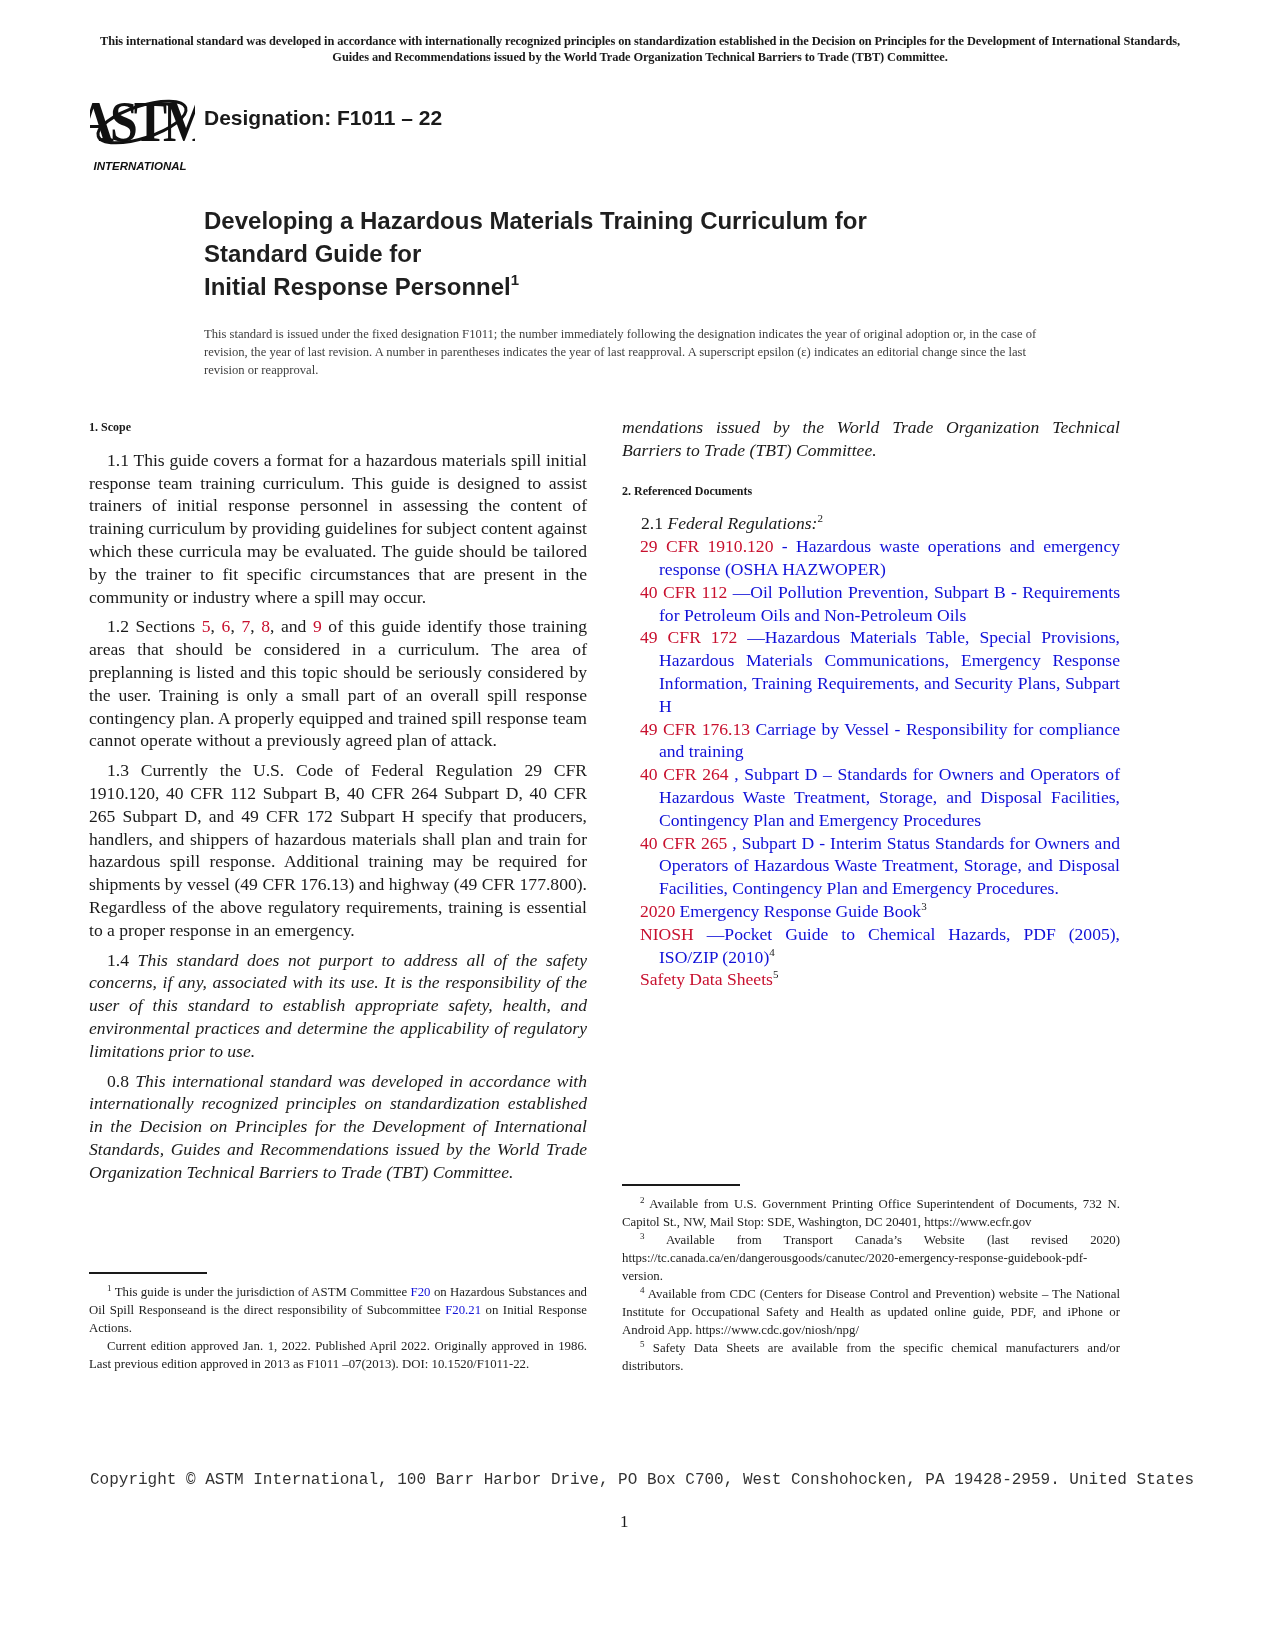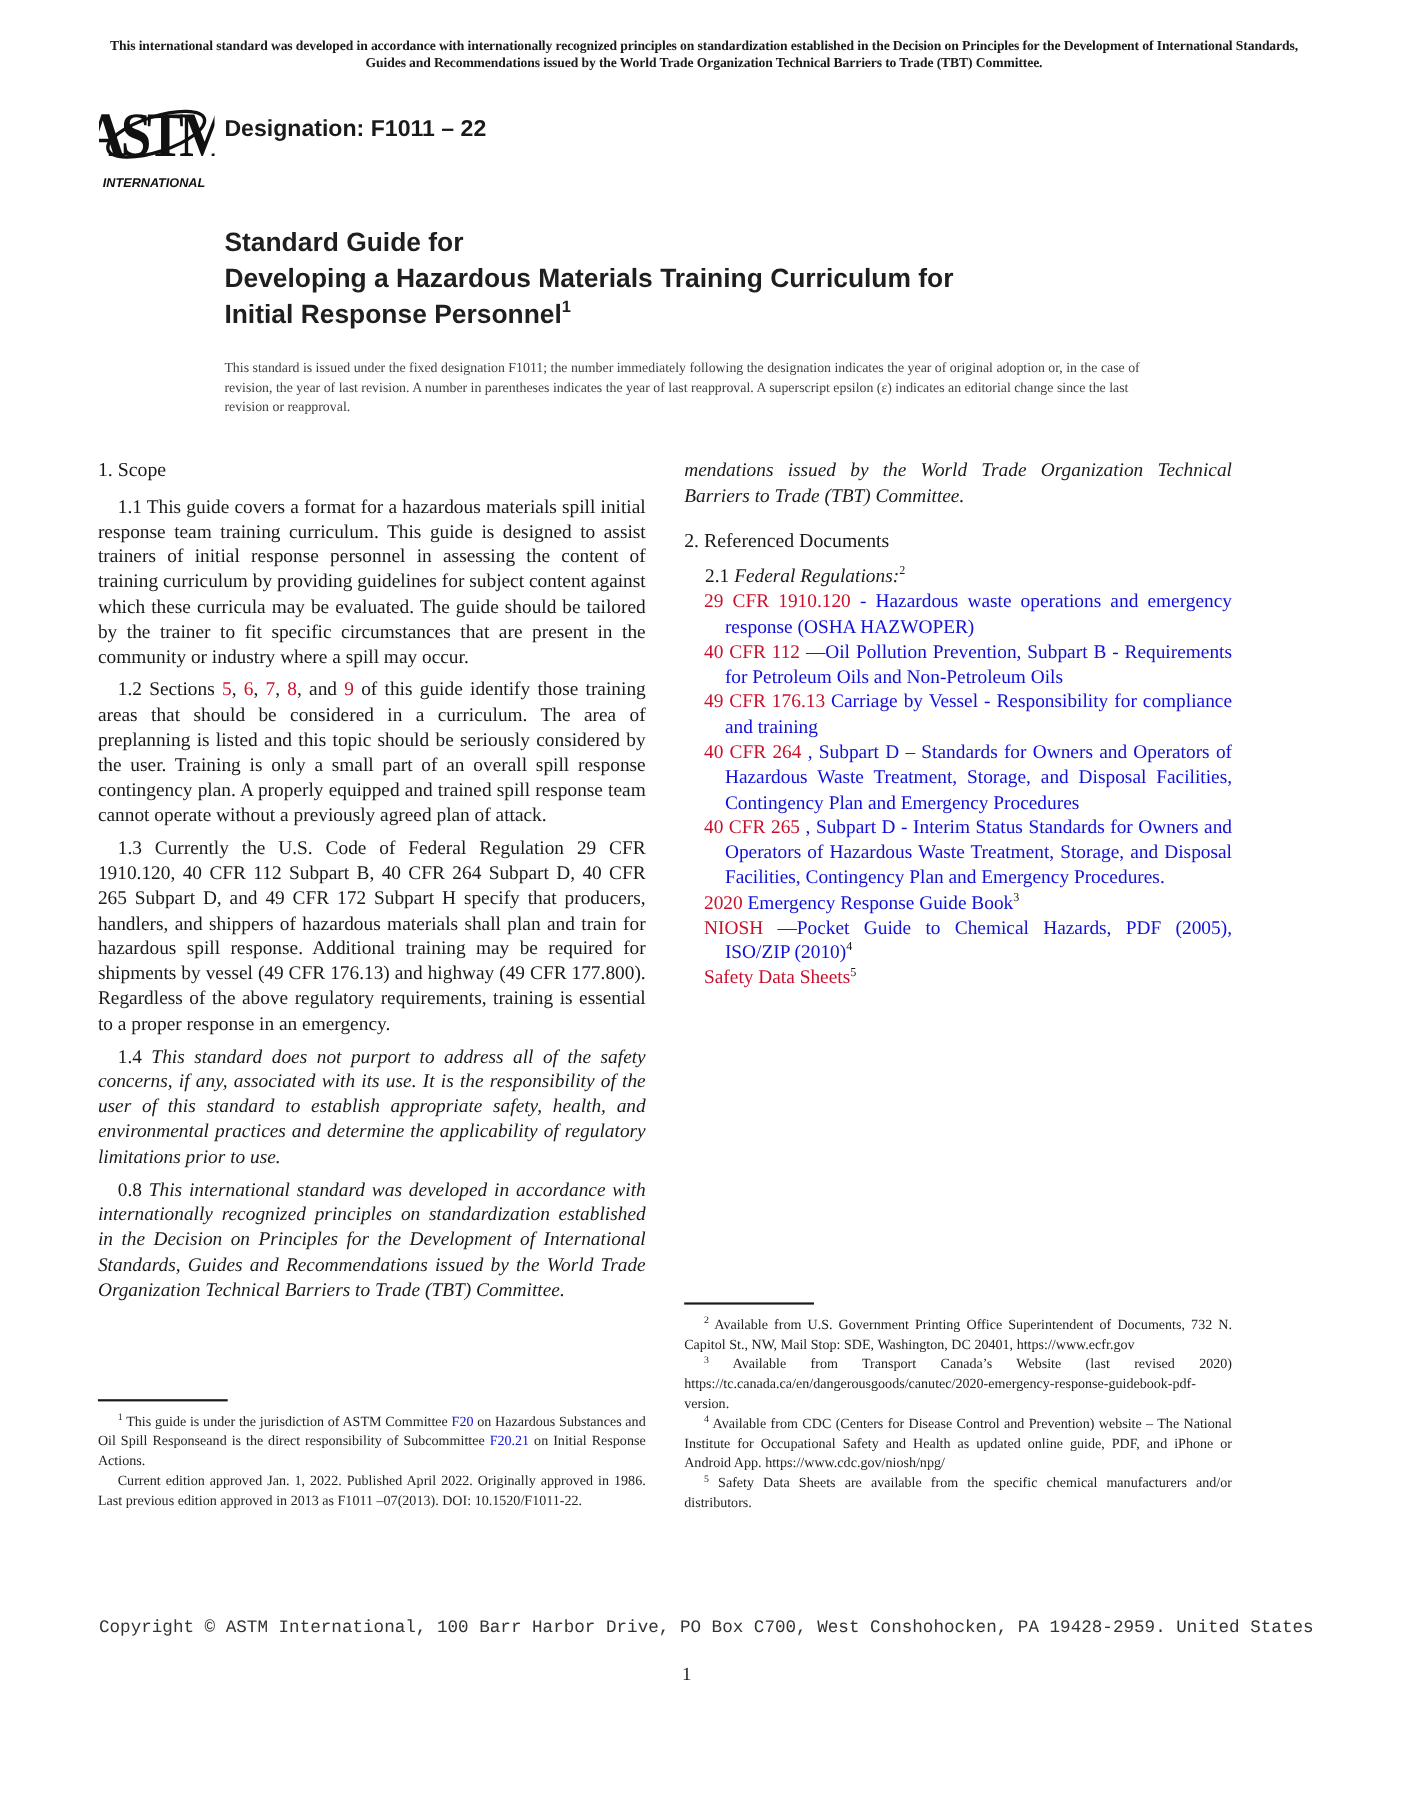--- a/index.html
+++ b/index.html
@@ -7,21 +7,21 @@
   .abs { position: absolute; }
   .notice { left: 85px; top: 33px; width: 1110px; text-align: center; font-family: "Liberation Serif", serif; font-weight: bold; font-size: 12.4px; line-height: 16px; letter-spacing: -0.1px; }
   .logo { left: 90px; top: 84px; width: 105px; height: 90px; }
   .designation { left: 204px; top: 106px; font-family: "Liberation Sans", sans-serif; font-weight: bold; font-size: 21px; }
   .title { left: 204px; top: 204px; font-family: "Liberation Sans", sans-serif; font-weight: bold; font-size: 24px; line-height: 33px; color: #1f1f1f; }
   .title sup { font-size: 15px; vertical-align: 10px; line-height: 0; }
   .issued { left: 204px; top: 325px; width: 856px; font-size: 12.6px; line-height: 18px; color: #404040; }
   .col { font-size: 17.6px; line-height: 22.8px; text-align: justify; }
   .col-left { left: 89px; top: 416px; width: 498px; }
   .col-right { left: 622px; top: 416px; width: 498px; }
-  .h { font-weight: normal; font-size: 18px; margin: 0 0 10px 0; }
+  .h { font-weight: bold; font-size: 12px; margin: 0 0 10px 0; }
   .p { margin: 0 0 7px 0; text-indent: 18px; }
   .it { font-style: italic; }
   .red { color: #c8102e; }
   .blue { color: #1010d8; }
   .ref { padding-left: 37px; text-indent: -19px; margin: 0; font-family: Liberation Serif, serif; }
   .ref-sec { padding-left: 19px; margin: 0; }
   sup.s { font-size: 11px; vertical-align: 7px; line-height: 0; }
   .rule { height: 2px; background: #1a1a1a; width: 118px; }
   .fn { font-size: 12.8px; line-height: 18px; text-align: justify; color: #222; }
   .fn p { margin: 0; text-indent: 18px; }
@@ -40,22 +40,22 @@
   <svg width="105" height="90" viewBox="0 0 105 90">
     <ellipse cx="52" cy="38" rx="46" ry="16" fill="none" stroke="#111" stroke-width="3" transform="rotate(-18 52 38)"></ellipse>
     <text x="52" y="58" text-anchor="middle" font-family="Liberation Serif, serif" font-weight="bold" font-size="50" fill="#111" letter-spacing="-4" transform="scale(1,1.15) translate(0,-8)">ASTM</text>
     <text x="50" y="86" text-anchor="middle" font-family="Liberation Sans, sans-serif" font-style="italic" font-weight="bold" font-size="11.5" fill="#111">INTERNATIONAL</text>
   </svg>
 </div>
 
 <div class="abs designation">Designation: F1011 – 22</div>
 
 <div class="abs title">
+  <div>Developing a Hazardous Materials Training Curriculum for</div>
   <div>Standard Guide for</div>
-  <div>Developing a Hazardous Materials Training Curriculum for</div>
   <div><span>Initial Response Personnel</span><sup>1</sup></div>
 </div>
 
 <div class="abs issued">This standard is issued under the fixed designation F1011; the number immediately following the designation indicates the year of original adoption or, in the case of revision, the year of last revision. A number in parentheses indicates the year of last reapproval. A superscript epsilon (ε) indicates an editorial change since the last revision or reapproval.</div>
 
 <div class="abs col col-left">
   <div class="h">1.  Scope</div>
   <p class="p">1.1 This guide covers a format for a hazardous materials spill initial response team training curriculum. This guide is designed to assist trainers of initial response personnel in assessing the content of training curriculum by providing guidelines for subject content against which these curricula may be evaluated. The guide should be tailored by the trainer to fit specific circumstances that are present in the community or industry where a spill may occur.</p>
   <p class="p"><span>1.2 Sections </span><span class="red">5</span><span>, </span><span class="red">6</span><span>, </span><span class="red">7</span><span>, </span><span class="red">8</span><span>, and </span><span class="red">9</span><span> of this guide identify those training areas that should be considered in a curriculum. The area of preplanning is listed and this topic should be seriously considered by the user. Training is only a small part of an overall spill response contingency plan. A properly equipped and trained spill response team cannot operate without a previously agreed plan of attack.</span></p>
   <p class="p">1.3 Currently the U.S. Code of Federal Regulation 29 CFR 1910.120, 40 CFR 112 Subpart B, 40 CFR 264 Subpart D, 40 CFR 265 Subpart D, and 49 CFR 172 Subpart H specify that producers, handlers, and shippers of hazardous materials shall plan and train for hazardous spill response. Additional training may be required for shipments by vessel (49 CFR 176.13) and highway (49 CFR 177.800). Regardless of the above regulatory requirements, training is essential to a proper response in an emergency.</p>
@@ -63,20 +63,21 @@
   <p class="p"><span>0.8 </span><span class="it">This international standard was developed in accordance with internationally recognized principles on standardization established in the Decision on Principles for the Development of International Standards, Guides and Recommendations issued by the World Trade Organization Technical Barriers to Trade (TBT) Committee.</span></p>
 </div>
 
 <div class="abs col col-right">
   <p class="p it" style="text-indent:0;margin-top:0;">mendations issued by the World Trade Organization Technical Barriers to Trade (TBT) Committee.</p>
   <div class="h" style="margin-top:18px;">2.  Referenced Documents</div>
   <p class="ref-sec"><span>2.1 </span><span class="it">Federal Regulations:</span><sup class="s">2</sup></p>
   <div id="federal-list">
       <p class="ref"><span class="red">29 CFR 1910.120</span><span class="blue"> - Hazardous waste operations and emergency response (OSHA HAZWOPER)</span></p>
       <p class="ref"><span class="red">40 CFR 112</span><span class="blue"> —Oil Pollution Prevention, Subpart B - Requirements for Petroleum Oils and Non-Petroleum Oils</span></p>
+      <p class="ref"><span class="red">49 CFR 172</span><span class="blue"> —Hazardous Materials Table, Special Provisions, Hazardous Materials Communications, Emergency Response Information, Training Requirements, and Security Plans, Subpart H</span></p>
       <p class="ref"><span class="red">49 CFR 176.13</span><span class="blue"> Carriage by Vessel - Responsibility for compliance and training</span></p>
       <p class="ref"><span class="red">40 CFR 264</span><span class="blue"> , Subpart D – Standards for Owners and Operators of Hazardous Waste Treatment, Storage, and Disposal Facilities, Contingency Plan and Emergency Procedures</span></p>
       <p class="ref"><span class="red">40 CFR 265</span><span class="blue"> , Subpart D - Interim Status Standards for Owners and Operators of Hazardous Waste Treatment, Storage, and Disposal Facilities, Contingency Plan and Emergency Procedures.</span></p>
     </div>
   <div id="other-list">
       <p class="ref"><span class="red">2020</span><span class="blue"> Emergency Response Guide Book</span><sup class="s">3</sup></p>
       <p class="ref"><span class="red">NIOSH</span><span class="blue"> —Pocket Guide to Chemical Hazards, PDF (2005), ISO/ZIP (2010)</span><sup class="s">4</sup></p>
       <p class="ref"><span class="red">Safety Data Sheets</span><span class="blue"></span><sup class="s">5</sup></p>
     </div>
 </div>

